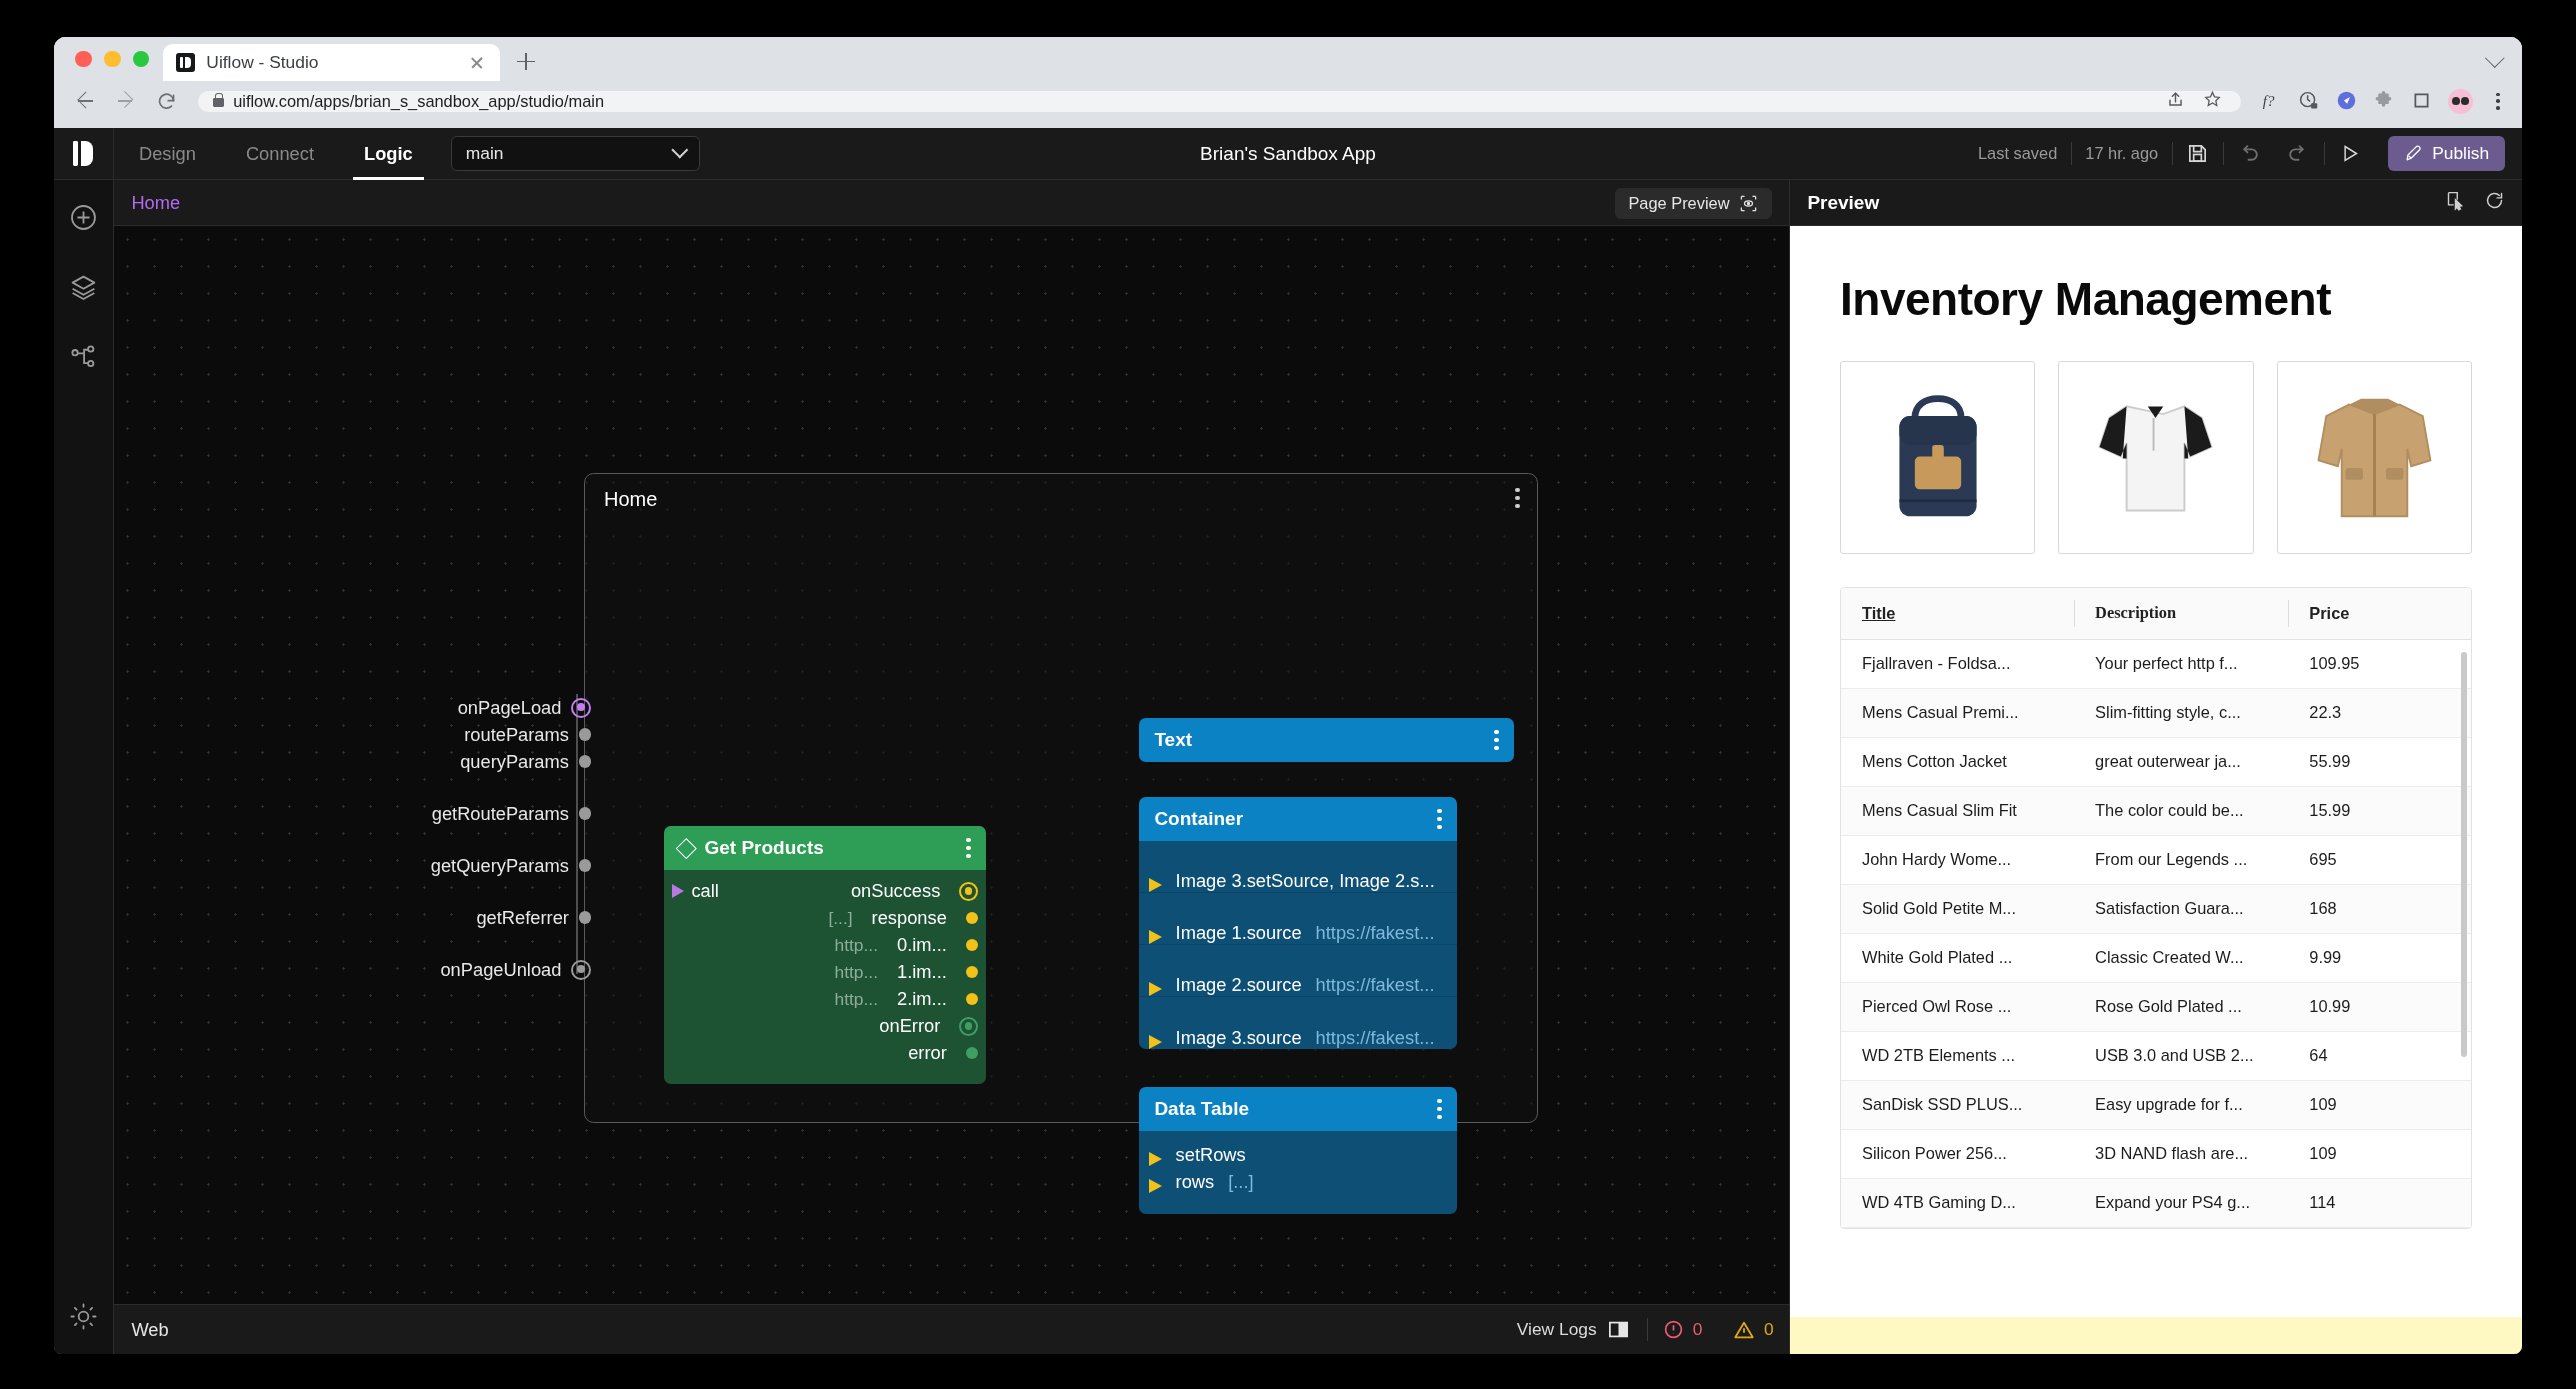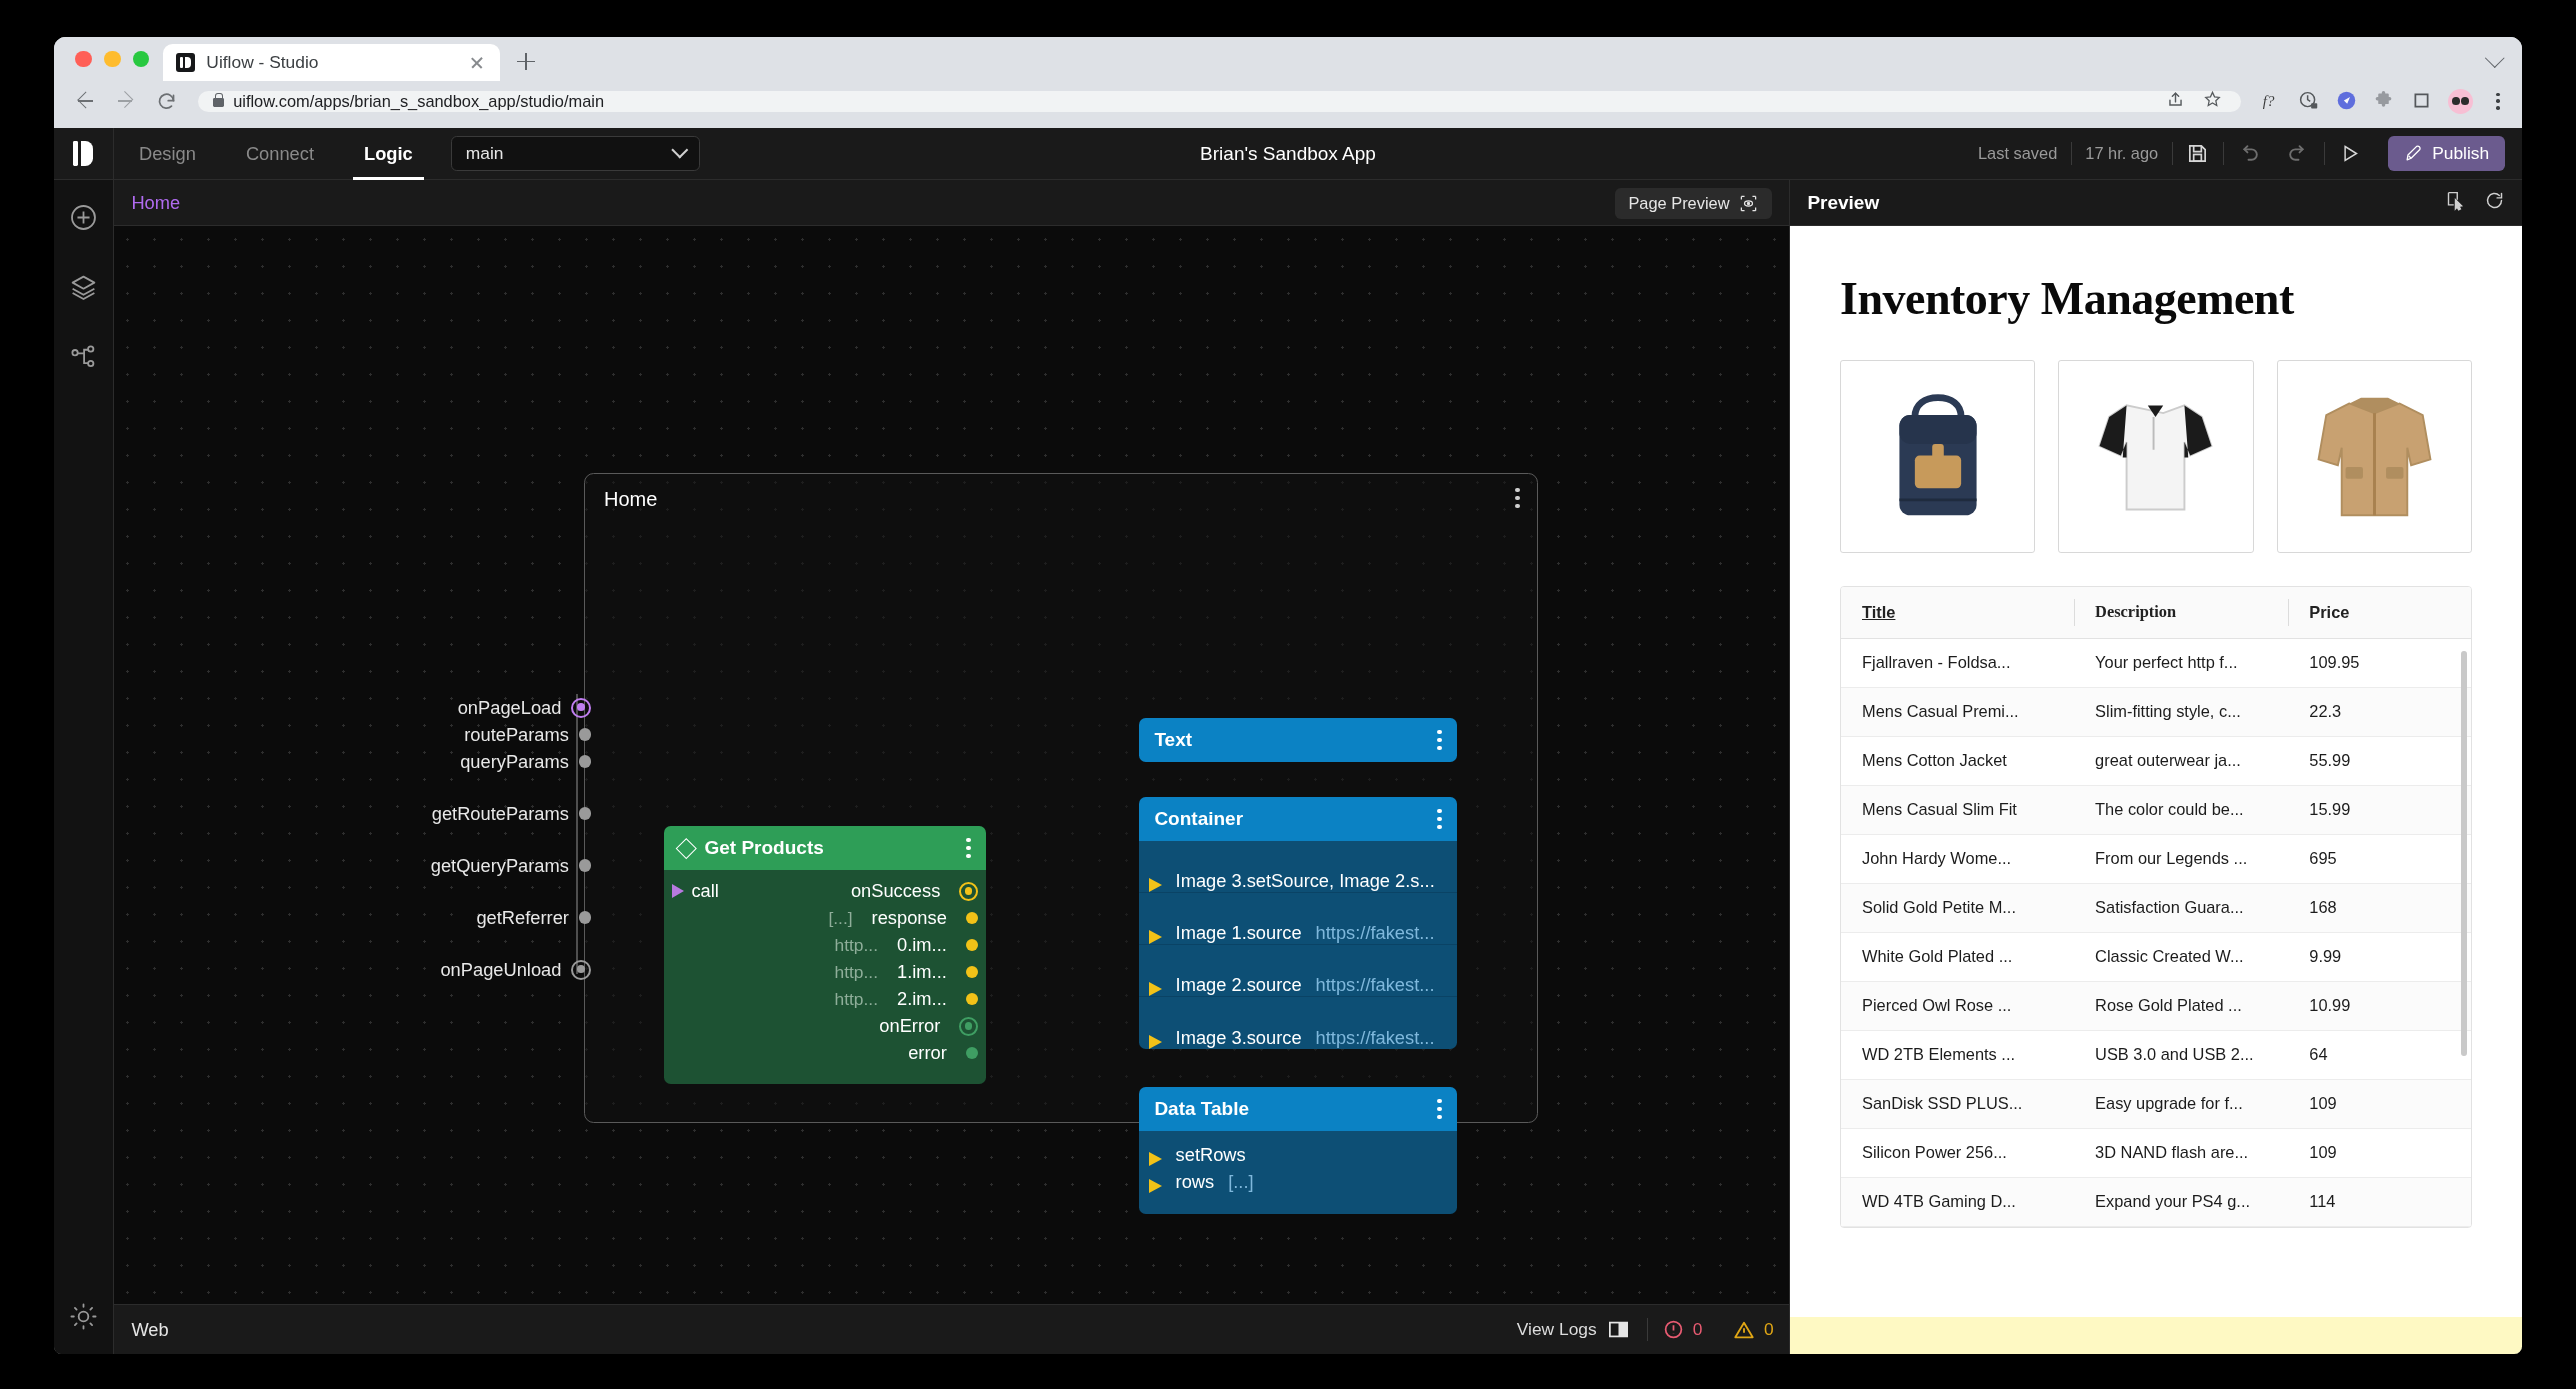--- a/index.html
+++ b/index.html
@@ -301,21 +301,21 @@
     display: flex; align-items: flex-end; gap: 14px; height: 52px;
     padding: 0 13.5px 0 9.6px; font-size: 18.3px; color: #fff;
     border-bottom: 1px solid #0a4365; white-space: nowrap; overflow: hidden;
   }
   .cmp-row:last-child { border-bottom: none; }
   .arrow-y {
     width: 0; height: 0; border-left: 13.5px solid #f2c218;
     border-top: 7.7px solid transparent; border-bottom: 7.7px solid transparent; flex: 0 0 auto;
   }
   .cmp-val { color: #7fb8dc; }
-  .node-text { left: 1025px; top: 492px; width: 318px; }
+  .node-text { left: 1025px; top: 492px; width: 375px; }
   .node-container { left: 1025px; top: 571px; width: 318px; }
   .node-datatable { left: 1025px; top: 861px; width: 318px; }
   .node-datatable .cmp-row { height: 27px; border-bottom: none; }
   .node-datatable .cmp-body { padding: 7.7px 0 21px; }
 
   .wire-layer { position: absolute; inset: 0; pointer-events: none; }
 
   
   .preview-panel {
     width: 733px; background: #fef9c3; border-left: 1px solid #2c2c2c;
@@ -325,21 +325,21 @@
     height: 46px; background: #1a1a1a; border-bottom: 1px solid #2c2c2c;
     display: flex; align-items: center; padding: 0 17.4px;
     font-size: 19px; color: #fff; font-weight: bold;
   }
   .preview-head-actions { margin-left: auto; display: flex; gap: 17.4px; color: #cfcfcf; }
   .preview-viewport {
     flex: 1; background: #fff; margin: 0 0 37px 0; overflow: hidden; position: relative;
   }
   .pv-title {
     font-size: 46px; font-weight: bold; color: #0a0a0a;
-    padding: 46px 0 0 50px; letter-spacing: -0.5px; font-family: Liberation Serif, serif;
+    padding: 46px 0 0 50px; letter-spacing: -0.5px;
   }
   .pv-images { display: flex; gap: 23px; padding: 35px 50px 0 50px; }
   .pv-img-card {
     flex: 1; height: 193px; border: 1px solid #d8d8d8; border-radius: 2.9px;
     display: flex; align-items: center; justify-content: center; background: #fff;
   }
   .pv-table-wrap {
     margin: 33px 50px 0 50px; border: 1px solid #e2e2e2; border-radius: 3.9px;
     overflow: hidden; position: relative; background: #fff;
   }

